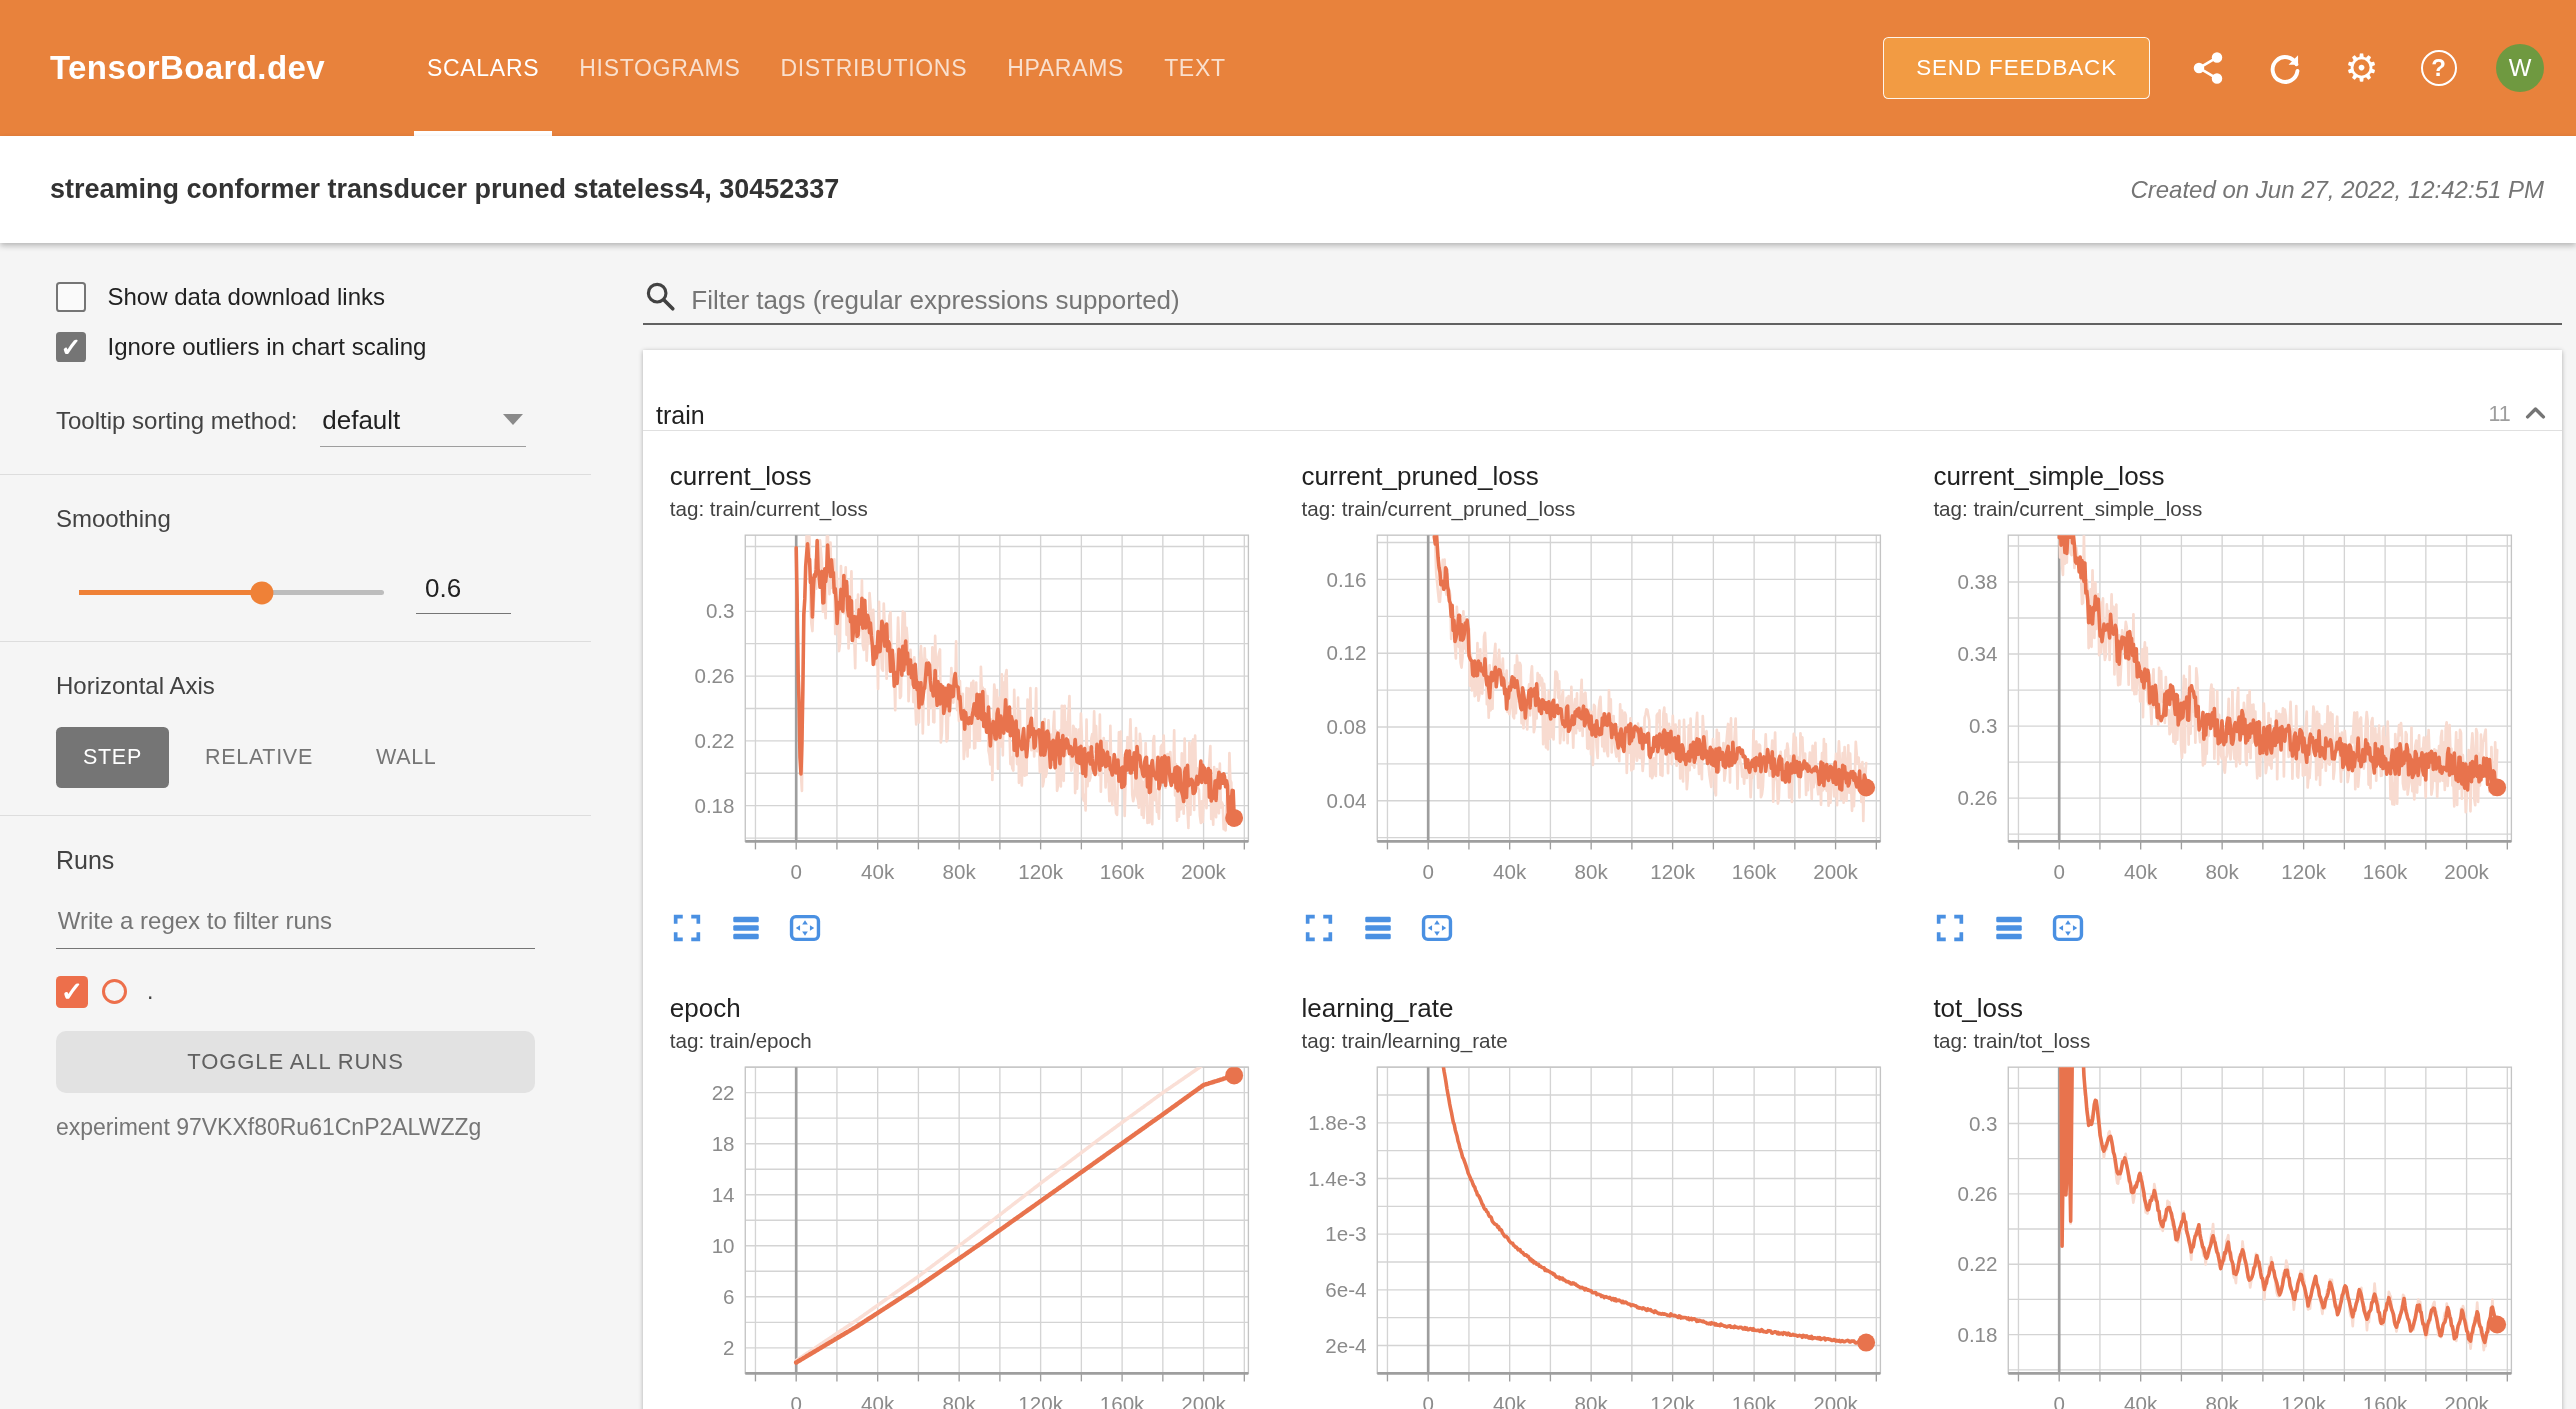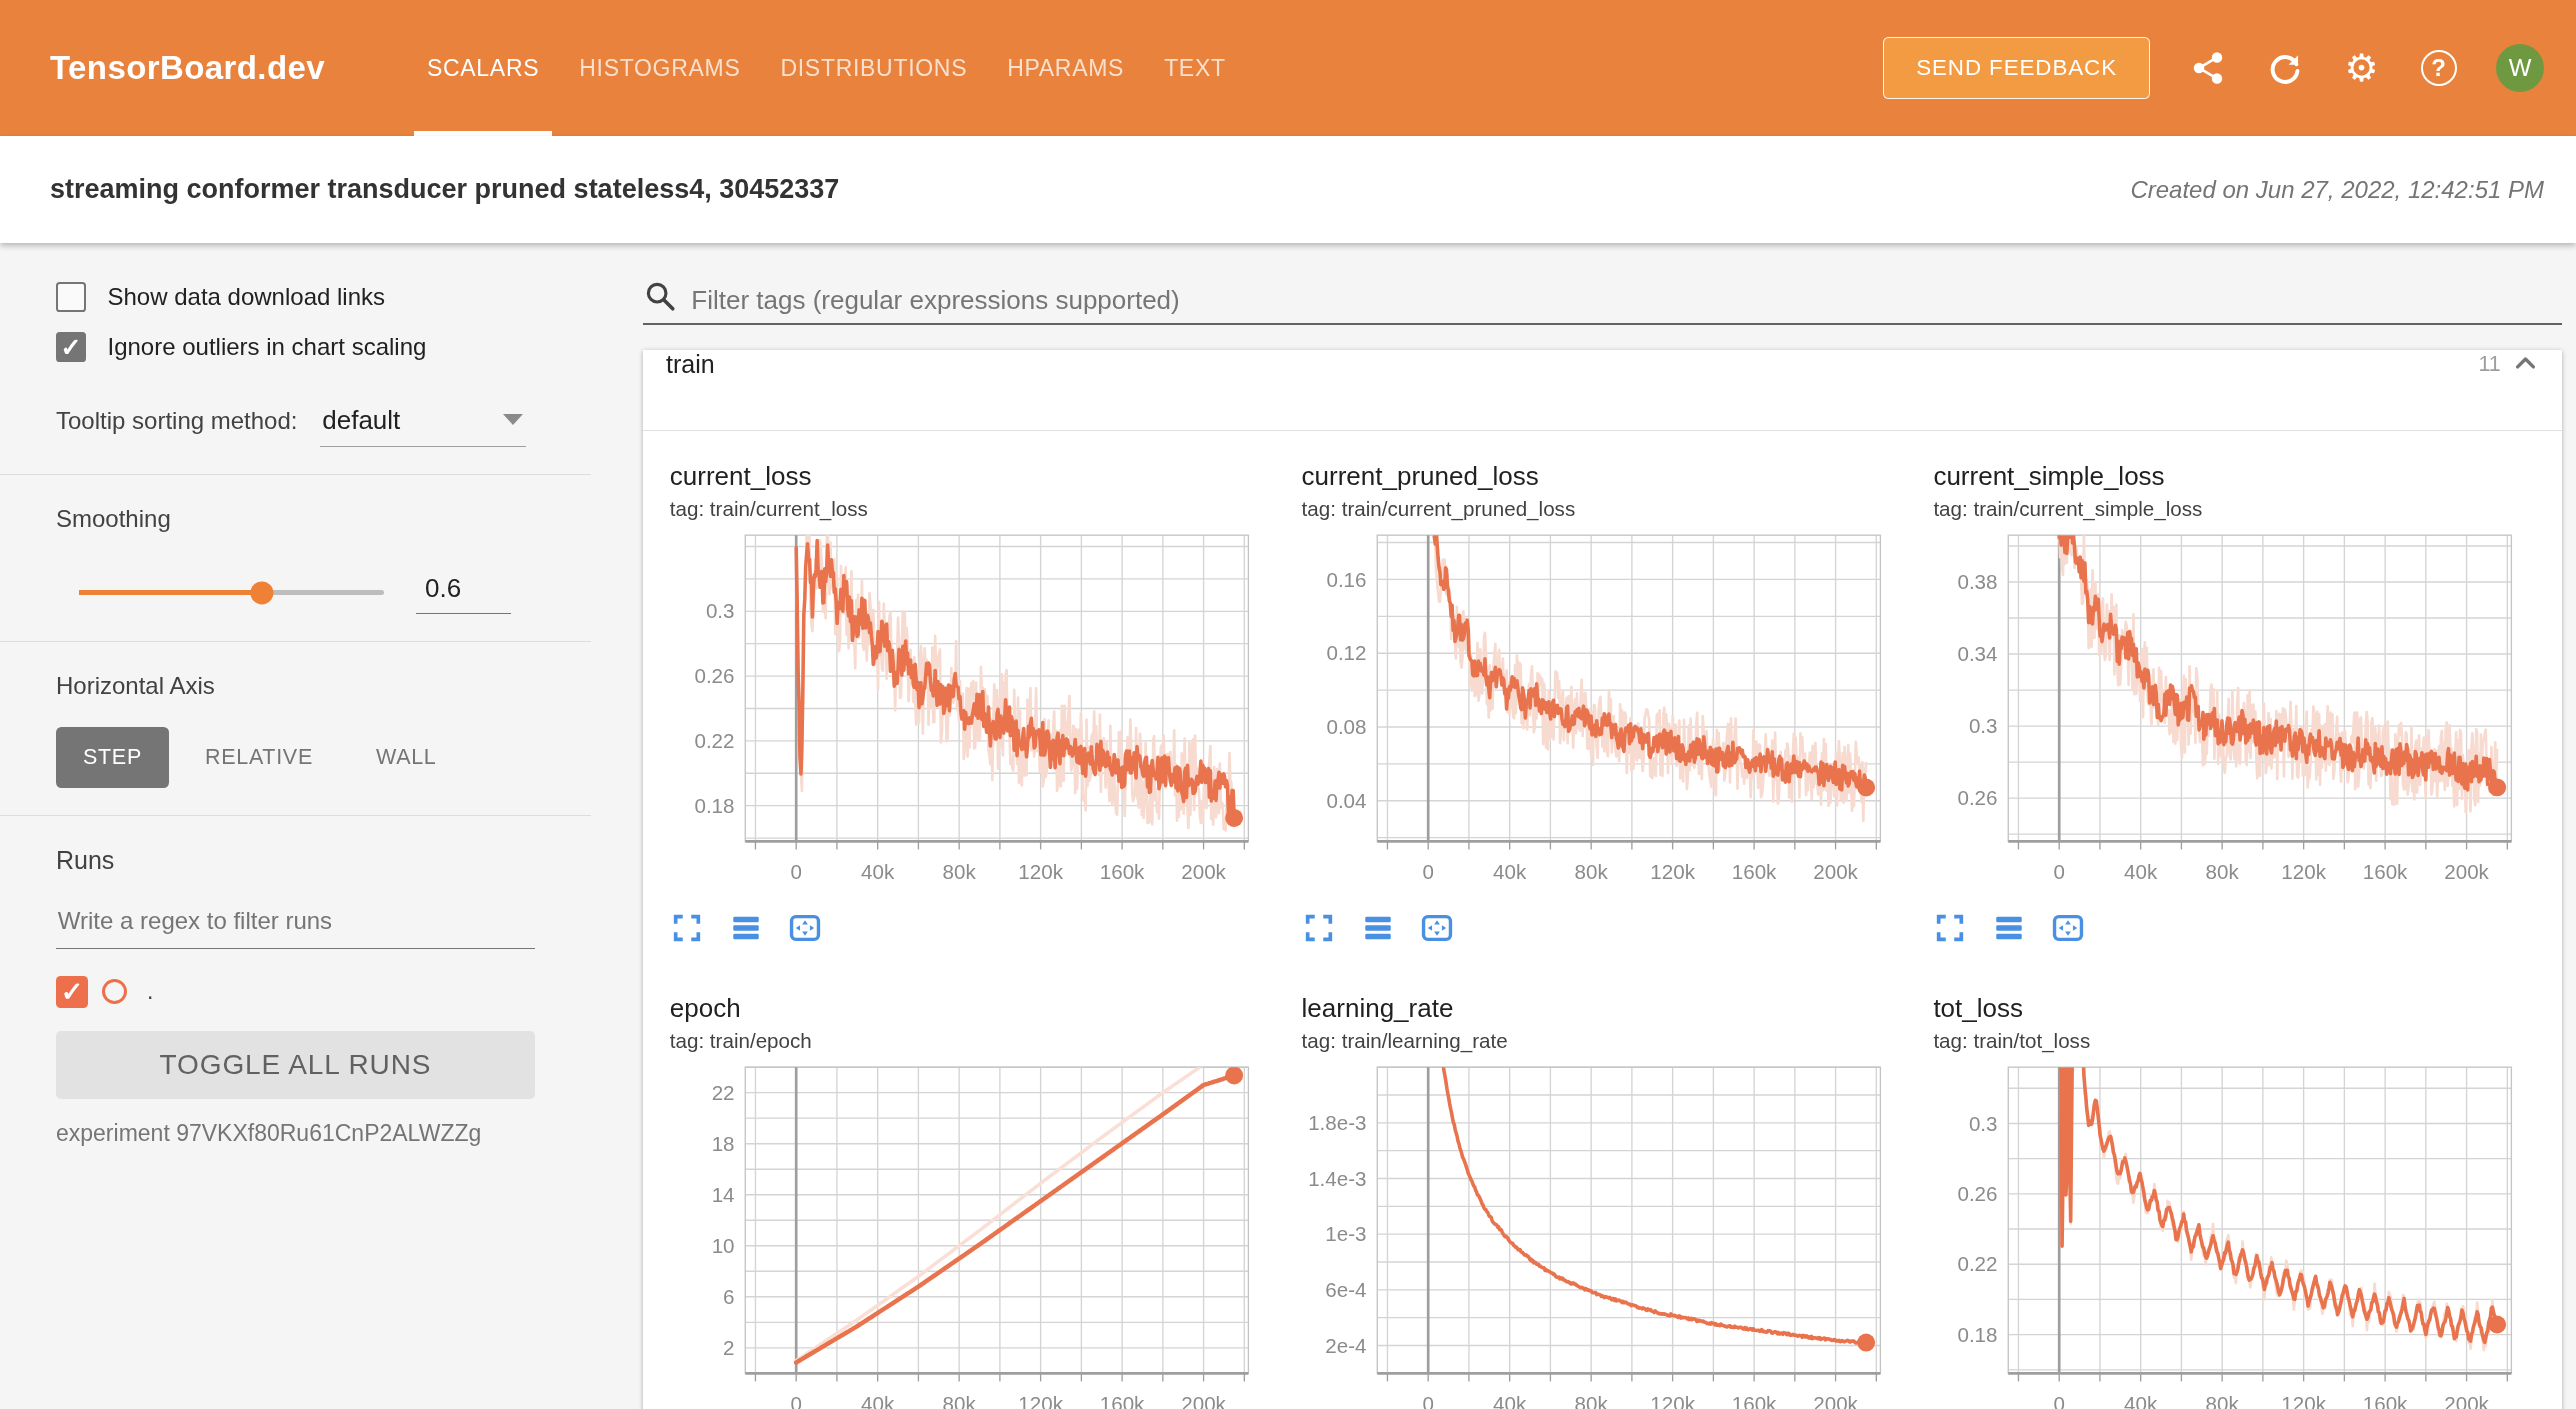--- a/index.html
+++ b/index.html
@@ -65,33 +65,33 @@
   .runs-title { font-size:25px; color:#424242; margin-top:5.4px; }
   .regex-input { width:100%; border:none; outline:none; background:none; font-size:24px;
     color:#212121; border-bottom:1.8px solid #757575; padding:7.2px 1.8px 12.5px 1.8px; margin-top:25px;
     font-family:inherit; }
   .regex-input::placeholder { color:#757575; }
   .run-row { display:flex; align-items:center; gap:14.3px; margin-top:27px; }
   .run-chk { width:32px; height:32px; background:#ed6f4b; border-radius:4.5px; color:#fff;
     font-size:27px; font-weight:bold; display:flex; align-items:center; justify-content:center; cursor:pointer; }
   .run-swatch { width:25px; height:25px; border:3.6px solid #ed6f4b; border-radius:50%; cursor:pointer; }
   .run-name { font-size:23px; color:#424242; margin-left:5.4px; }
-  .toggle-btn { width:100%; margin-top:23px; background:#e2e2e2; border:none; border-radius:5px;
-    padding:18px 0; font-size:28px; letter-spacing:0.9px; color:#616161; cursor:pointer; font-family:inherit; }
+  .toggle-btn { width:100%; margin-top:23px; background:#e2e2e2; border:none; border-radius:10px;
+    padding:18px 0; font-size:22px; letter-spacing:0.9px; color:#616161; cursor:pointer; font-family:inherit; }
   .experiment { font-size:23px; color:#757575; margin-top:21.5px; }
 
   
   .main { flex:1; padding:23px 14.3px 0 52px; }
   .search-row { display:flex; align-items:flex-end; gap:14.3px; border-bottom:2.7px solid #616161;
     padding-bottom:7px; margin-top:12.5px; }
   .search-input { flex:1; border:none; outline:none; background:none; font-size:26px;
     color:#212121; font-family:inherit; }
   .search-input::placeholder { color:#757575; }
   .card { background:#fff; margin-top:25px; box-shadow:0 0.9px 4.5px rgba(0,0,0,.3); height:1075px; }
-  .card-head { display:flex; align-items:flex-start; height:81px; padding:0 23px;
+  .card-head { display:flex; align-items:flex-end; height:81px; padding:0 13px;
     border-bottom:0.9px solid #e0e0e0; cursor:pointer; }
   .card-title { font-size:25px; color:#212121; }
   .card-right { margin-left:auto; display:flex; align-items:center; gap:11px; }
   .card-count { font-size:21.5px; color:#9e9e9e; }
   .chart-grid { display:grid; grid-template-columns:repeat(3,1fr); row-gap:48px;
     padding:30px 9px 0 14.3px; }
   .chart-cell { padding:0 12.5px; }
   .c-title { font-size:26px; color:#212121; }
   .c-tag { font-size:20.6px; color:#424242; margin-top:5.4px; margin-bottom:7.2px; }
   .c-icons { display:flex; gap:25px; margin-top:3.6px; }

